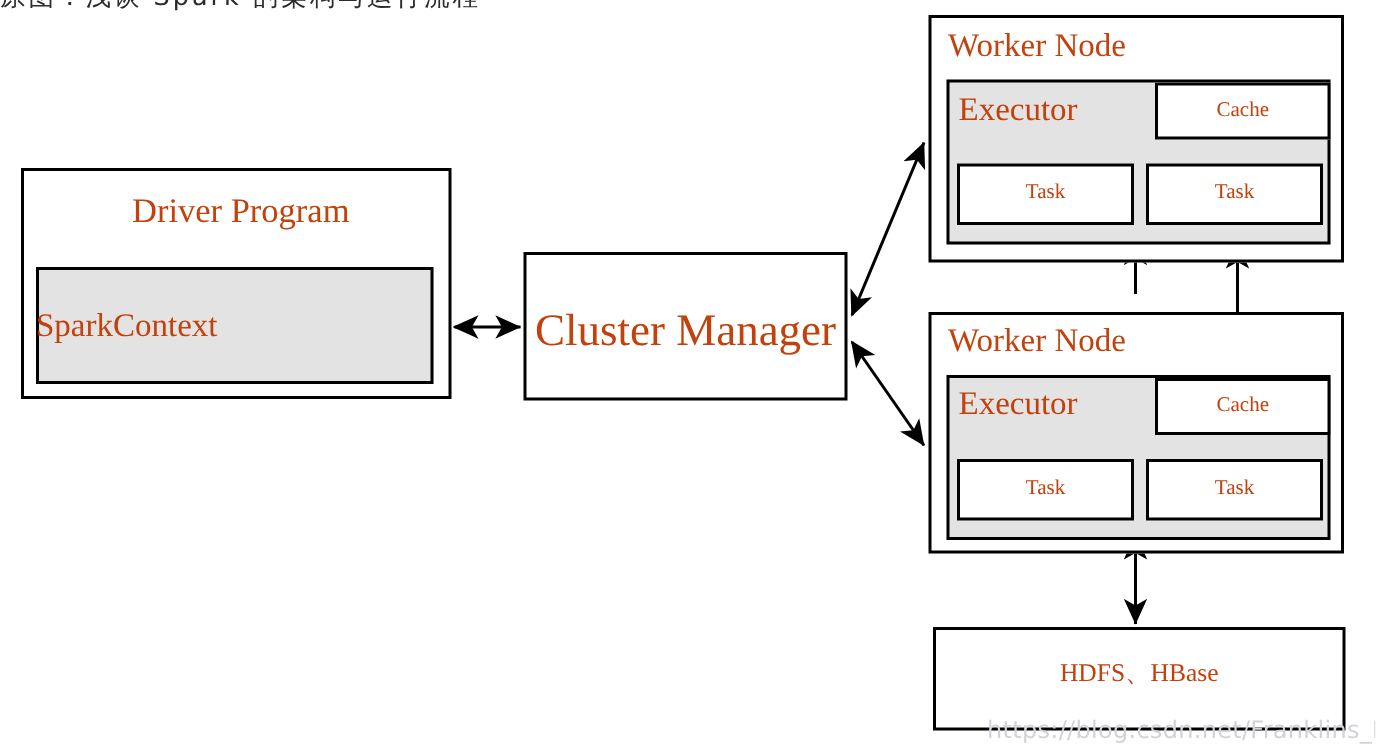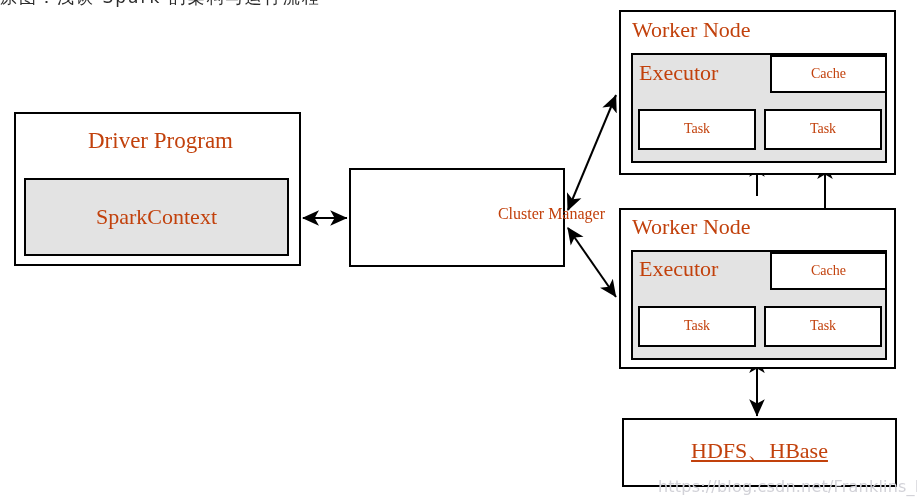--- a/index.html
+++ b/index.html
@@ -27,24 +27,24 @@
   .lbl {
     position: absolute;
     color: #c2410c;
     white-space: nowrap;
     line-height: 1;
   }
   
   #driver-box      { left: 14px;  top: 112px; width: 287px; height: 154px; }
   #driver-title    { left: 14px;  top: 129px; width: 293px; text-align: center; font-size: 23px; }
   #sparkcontext-box{ left: 24px;  top: 178px; width: 265px; height: 78px; }
-  #sparkcontext-lbl{ left: 24px;  top: 206px; width: 265px; text-align: center; font-size: 22px; }
+  #sparkcontext-lbl{ left: 24px;  top: 206px; width: 265px; font-size: 22px; }
   
   #cluster-box     { left: 349px; top: 168px; width: 216px; height: 99px; }
-  #cluster-lbl     { left: 349px; top: 206px; width: 216px; text-align: right; font-size: 16px; padding-left: 40px; }
+  #cluster-lbl     { left: 349px; top: 206px; width: 216px; text-align: center; font-size: 30px; }
   
   #worker1-box     { left: 619px; top: 10px;  width: 277px; height: 165px; }
   #worker1-title   { left: 632px; top: 19px;  font-size: 22px; }
   #executor1-box   { left: 631px; top: 53px;  width: 256px; height: 110px; }
   #executor1-lbl   { left: 639px; top: 62px;  font-size: 22px; }
   #cache1-box      { left: 770px; top: 55px;  width: 117px; height: 38px; }
   #cache1-lbl      { left: 770px; top: 67px;  width: 117px; text-align: center; font-size: 14px; }
   #task1a-box      { left: 638px; top: 109px; width: 118px; height: 41px; }
   #task1a-lbl      { left: 638px; top: 122px; width: 118px; text-align: center; font-size: 14px; }
   #task1b-box      { left: 764px; top: 109px; width: 118px; height: 41px; }
@@ -55,21 +55,21 @@
   #executor2-box   { left: 631px; top: 250px; width: 256px; height: 110px; }
   #executor2-lbl   { left: 639px; top: 258px; font-size: 22px; }
   #cache2-box      { left: 770px; top: 252px; width: 117px; height: 38px; }
   #cache2-lbl      { left: 770px; top: 264px; width: 117px; text-align: center; font-size: 14px; }
   #task2a-box      { left: 638px; top: 306px; width: 118px; height: 41px; }
   #task2a-lbl      { left: 638px; top: 319px; width: 118px; text-align: center; font-size: 14px; }
   #task2b-box      { left: 764px; top: 306px; width: 118px; height: 41px; }
   #task2b-lbl      { left: 764px; top: 319px; width: 118px; text-align: center; font-size: 14px; }
   
   #storage-box     { left: 622px; top: 418px; width: 275px; height: 69px; }
-  #storage-lbl     { left: 622px; top: 440px; width: 275px; text-align: center; font-size: 22px; text-decoration: underline; }
+  #storage-lbl     { left: 622px; top: 440px; width: 275px; text-align: center; font-size: 17px; }
   
   #arrows {
     position: absolute;
     left: 0; top: 0;
     width: 917px; height: 503px;
     pointer-events: none;
   }
   
   #header-strip {
     position: absolute;

